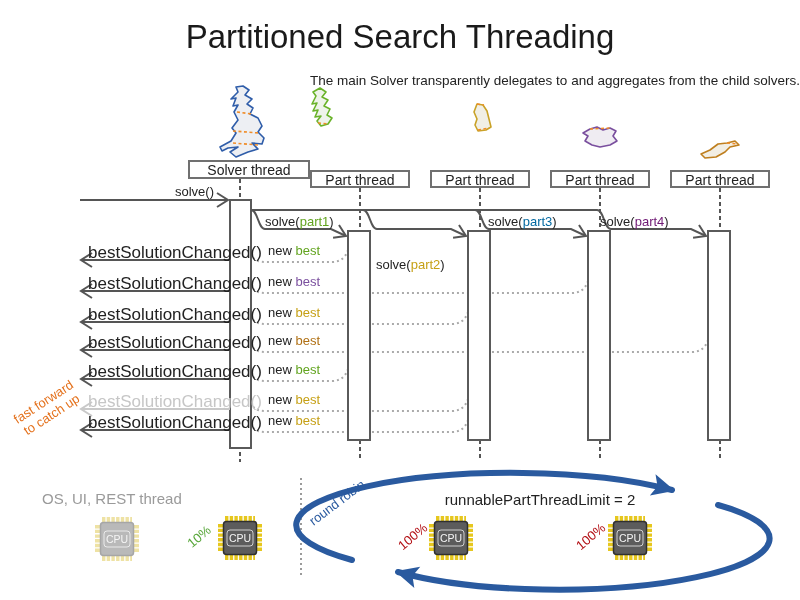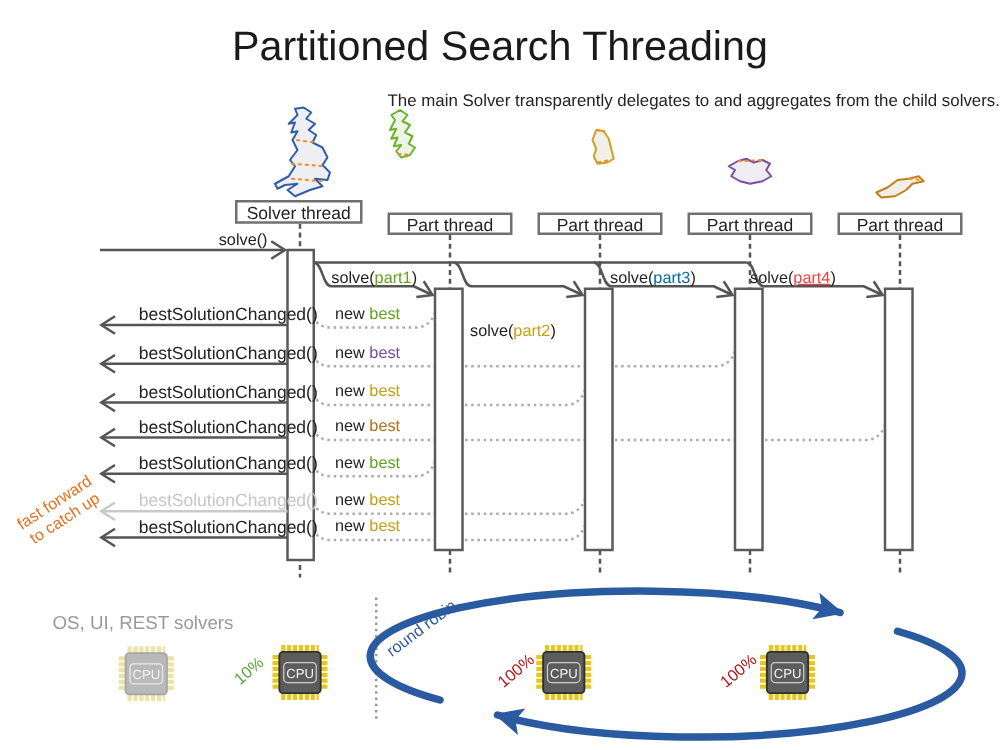--- a/index.html
+++ b/index.html
@@ -4,21 +4,21 @@
 <style>
   html,body{margin:0;padding:0;background:#fff;}
   .stage{position:relative;width:800px;height:600px;background:#fff;overflow:hidden;
          font-family:"Liberation Sans","DejaVu Sans",sans-serif;color:#222;}
   .abs{position:absolute;}
   .title{left:0;right:0;top:18px;text-align:center;font-size:33px;color:#1a1a1a;}
   .subtitle{left:0;right:0;top:73px;text-align:right;font-size:13.5px;color:#222;}
   .lanebox{position:absolute;box-sizing:border-box;border:2px solid #707070;background:#fff;
            text-align:center;font-size:14px;line-height:16px;color:#222;}
   .msg{position:absolute;font-size:13px;white-space:nowrap;color:#222;}
-  .bsc{position:absolute;left:111px;font-size:14px;white-space:nowrap;color:#222;}
+  .bsc{position:absolute;left:88px;font-size:17px;white-space:nowrap;color:#222;}
   .bsc.faded{color:#c6c6c6;}
   .newbest{position:absolute;left:268px;font-size:13px;white-space:nowrap;color:#222;}
   .rot{position:absolute;white-space:nowrap;font-size:13px;}
   .center{text-align:center;}
   svg{position:absolute;left:0;top:0;}
   .chip-dark{--body:#5c5c5c;--pin:#e6c71e;--edge:#303030;}
   .chip-gray{--body:#b9b9b9;--pin:#eee2a4;--edge:#a6a6a6;}
 </style>
 </head>
 <body>
@@ -124,32 +124,32 @@
 
     <use href="#chip" x="117" y="539" class="chip-gray"></use>
     <use href="#chip" x="240" y="538" class="chip-dark"></use>
     <use href="#chip" x="451" y="538" class="chip-dark"></use>
     <use href="#chip" x="630" y="538" class="chip-dark"></use>
   </svg>
 
   <div class="abs title">Partitioned Search Threading</div>
   <div class="abs subtitle">The main Solver transparently delegates to and aggregates from the child solvers.</div>
 
-  <div class="lanebox" style="left:188px;top:160px;width:102px;height:19px;">Solver thread</div>
+  <div class="lanebox" style="left:188px;top:160px;width:122px;height:19px;">Solver thread</div>
   <div class="lanebox" style="left:310px;top:170px;width:100px;height:18px;">Part thread</div>
   <div class="lanebox" style="left:430px;top:170px;width:100px;height:18px;">Part thread</div>
   <div class="lanebox" style="left:550px;top:170px;width:100px;height:18px;">Part thread</div>
   <div class="lanebox" style="left:670px;top:170px;width:100px;height:18px;">Part thread</div>
 
   <div class="msg" style="left:150px;top:184px;width:64px;text-align:right;">solve()</div>
 
   <div class="msg" style="left:265px;top:214px;"><span>solve(</span><span style="color: rgb(98, 164, 31);">part1</span><span>)</span></div>
   <div class="msg" style="left:376px;top:214px;margin-top:43px;"><span>solve(</span><span style="color: rgb(198, 160, 21);">part2</span><span>)</span></div>
   <div class="msg" style="left:488px;top:214px;"><span>solve(</span><span style="color: #0369a1;">part3</span><span>)</span></div>
-  <div class="msg" style="left:600px;top:214px;"><span>solve(</span><span style="color: #ef4444; text-decoration: underline;">part4</span><span>)</span></div>
+  <div class="msg" style="left:600px;top:214px;"><span>solve(</span><span style="color: #701a75;">part4</span><span>)</span></div>
 
   <div class="bsc" style="top:243px;">bestSolutionChanged()</div>
   <div class="bsc" style="top:274px;">bestSolutionChanged()</div>
   <div class="bsc" style="top:305px;">bestSolutionChanged()</div>
   <div class="bsc" style="top:333px;">bestSolutionChanged()</div>
   <div class="bsc" style="top:362px;">bestSolutionChanged()</div>
   <div class="bsc faded" style="top:392px;">bestSolutionChanged()</div>
   <div class="bsc" style="top:413px;">bestSolutionChanged()</div>
 
   <div class="newbest" style="top:243px;"><span>new</span> <span style="color: rgb(98, 164, 31);">best</span></div>
@@ -159,23 +159,24 @@
   <div class="newbest" style="top:362px;"><span>new</span> <span style="color: rgb(98, 164, 31);">best</span></div>
   <div class="newbest" style="top:392px;"><span>new</span> <span style="color: rgb(198, 160, 21);">best</span></div>
   <div class="newbest" style="top:413px;"><span>new</span> <span style="color: rgb(198, 160, 21);">best</span></div>
 
   <div class="rot center" style="left: -2px; top: 394px; width: 100px; transform: rotate(-33deg); line-height: 1.15; color: rgb(228, 113, 28);">
     <div>fast forward</div>
     <div>to catch up</div>
   </div>
 
 
-  <div class="abs" style="left: 42px; top: 490px; font-size: 15px; color: rgb(154, 154, 154);">OS, UI, REST solvers</div>
+  <div class="abs" style="left: 42px; top: 490px; font-size: 15px; color: rgb(154, 154, 154);">OS, UI, REST thread</div>
 
   <div class="rot" style="left: 186px; top: 529px; transform: rotate(-40deg); color: rgb(87, 166, 57);">10%</div>
 
   <div class="rot center" style="left: 297px; top: 495px; width: 80px; transform: rotate(-37deg); color: rgb(42, 90, 159);">round robin</div>
 
+  <div class="abs center" style="left:420px;top:491px;width:240px;font-size:15px;">runnablePartThreadLimit = 2</div>
 
   <div class="rot" style="left: 396px; top: 529px; transform: rotate(-40deg); color: rgb(180, 18, 23);">100%</div>
   <div class="rot" style="left: 574px; top: 529px; transform: rotate(-40deg); color: rgb(180, 18, 23);">100%</div>
 
 </div>
 
 </body></html>

